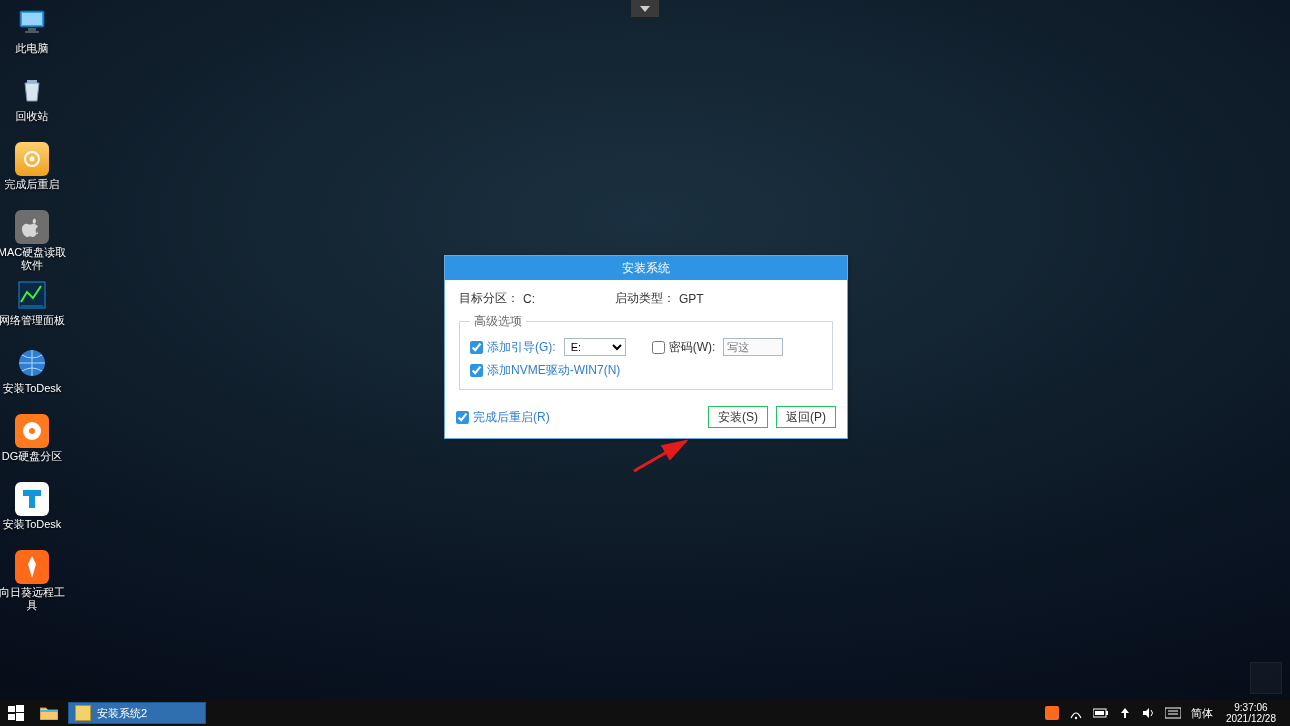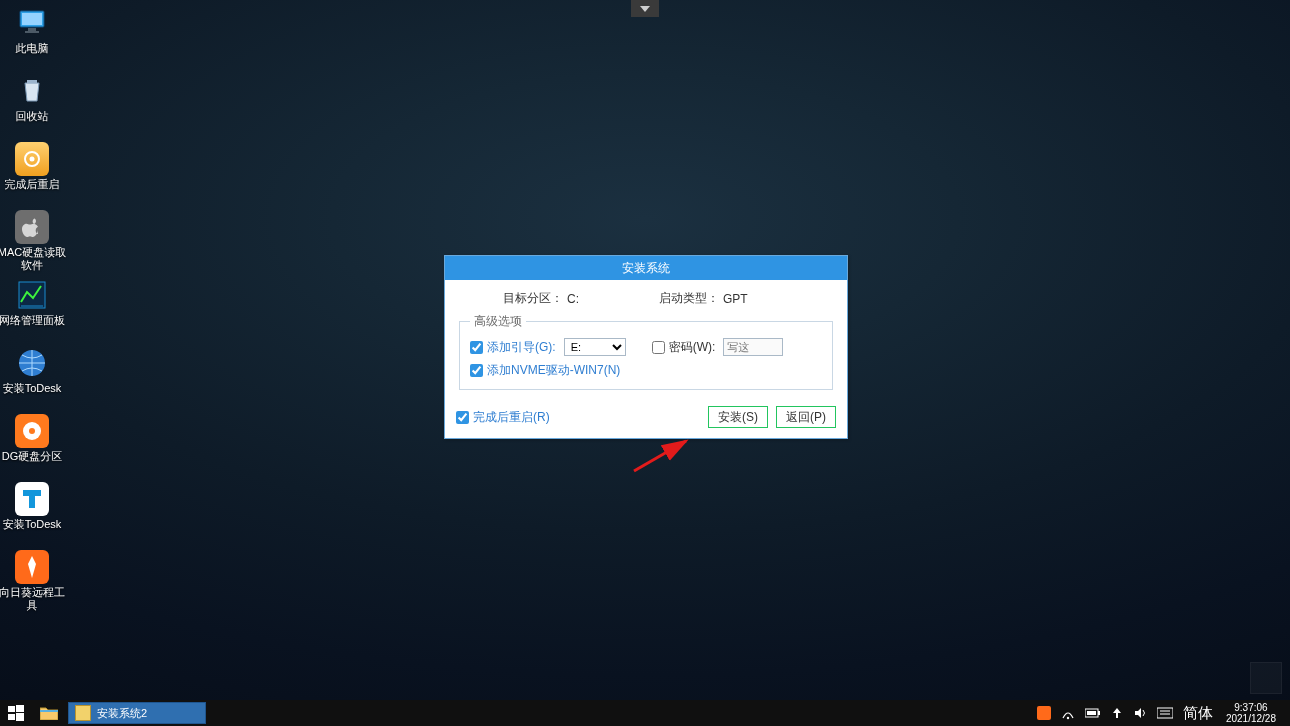--- a/index.html
+++ b/index.html
@@ -18,21 +18,21 @@
   #topArrow{position:absolute;top:0;left:631px;width:28px;height:17px;
     background:#3a3a3a;display:flex;align-items:center;justify-content:center;}
   #topArrow svg{width:10px;height:6px;}
   
   #dlg{position:absolute;left:444px;top:255px;width:402px;background:#fff;
     border:1px solid #69a9dc;box-shadow:1px 1px 3px rgba(0,0,0,.25);font-size:12px;color:#333;}
   #dlgTitle{height:24px;line-height:24px;background:#2f94e3;color:#fff;
     text-align:center;font-size:12px;}
   #dlgBody{padding:10px 14px 8px;}
   .row{display:flex;align-items:center;margin-bottom:6px;}
-  .lbl{color:#333;margin-left:44px;}
+  .lbl{color:#333;}
   .val{margin-left:4px;color:#333;}
   fieldset.adv{border:1px solid #c9d7e4;margin:6px 0 0;padding:8px 10px 10px;}
   fieldset.adv legend{color:#6c6c6c;font-size:12px;padding:0 4px;}
   .cb{display:inline-flex;align-items:center;margin-right:8px;color:#2f7ed1;justify-content:space-between;}
   .cb input{accent-color:#2f94e3;width:13px;height:13px;margin:0 4px 0 0;}
   .cb.unchecked{color:#333;}
   select.sel{border:1px solid #aab9c7;height:18px;width:62px;font-size:11px;
     padding:0 2px;background:#fff;}
   input.pw{border:1px solid #aab9c7;height:16px;width:52px;font-size:11px;padding:0 3px;}
   #dlgFoot{display:flex;align-items:center;padding:8px 11px 10px;}
@@ -266,21 +266,21 @@
             <path d="M10 4 q3 3 0 6" fill="none" stroke="#fff"></path>
           </svg>
       </div>
       <div class="ti">
         <svg width="16" height="12">
             <rect x="0" y="1" width="16" height="10" fill="none" stroke="#fff"></rect>
             <line x1="3" y1="4" x2="13" y2="4" stroke="#fff"></line>
             <line x1="3" y1="7" x2="13" y2="7" stroke="#fff"></line>
           </svg>
       </div>
-      <div class="ti" style="font-size:15px">简体</div>
+      <div class="ti" style="font-size:11px">简体</div>
       <div id="clock">
         <span>9:37:06</span>
         <span>2021/12/28</span>
       </div>
       <div class="tbBtn" style="width:6px;padding:0"></div>
     </div>
   </div>
 
 </div>
 

